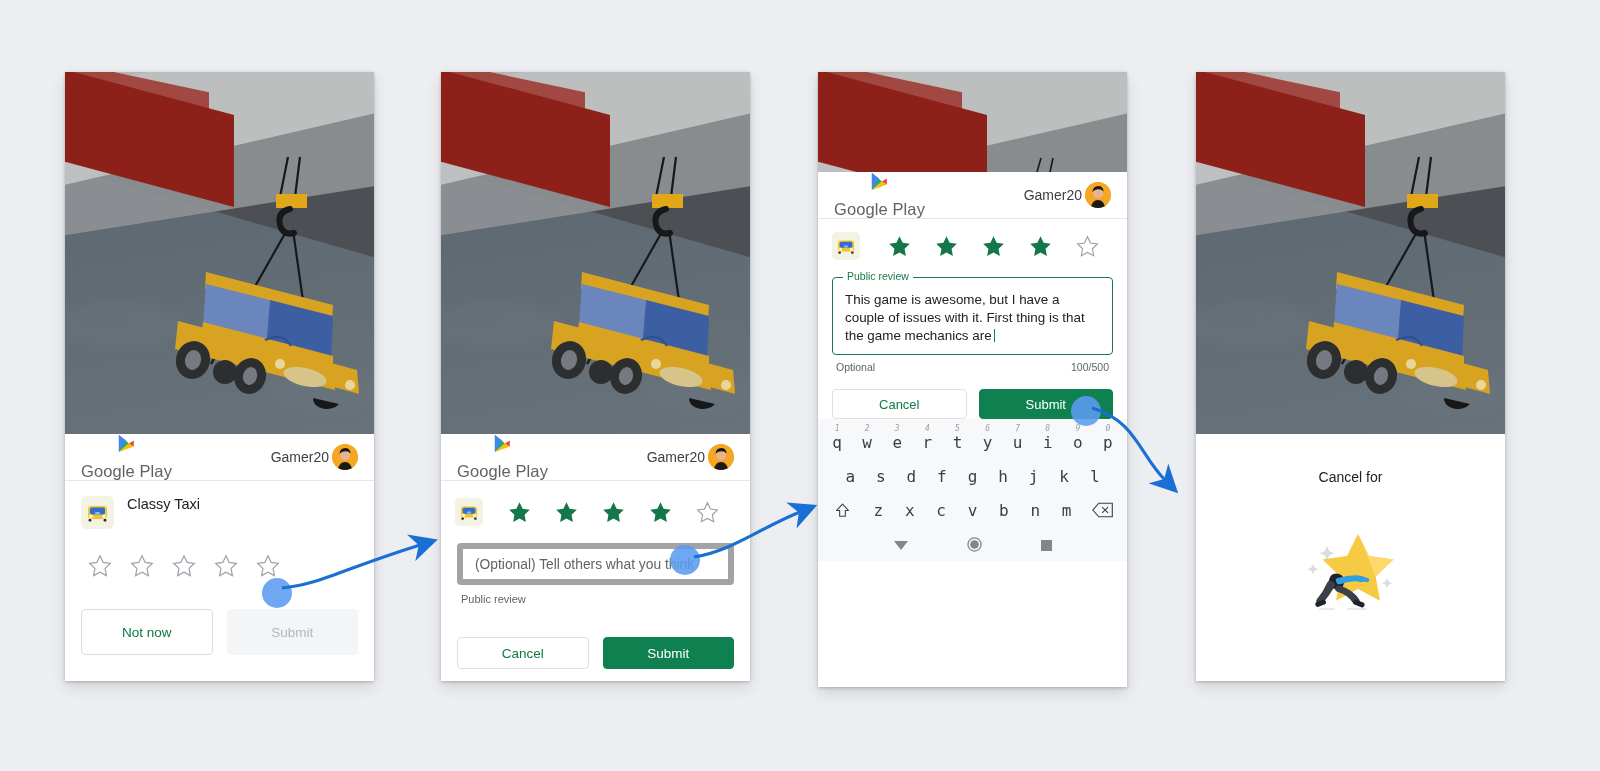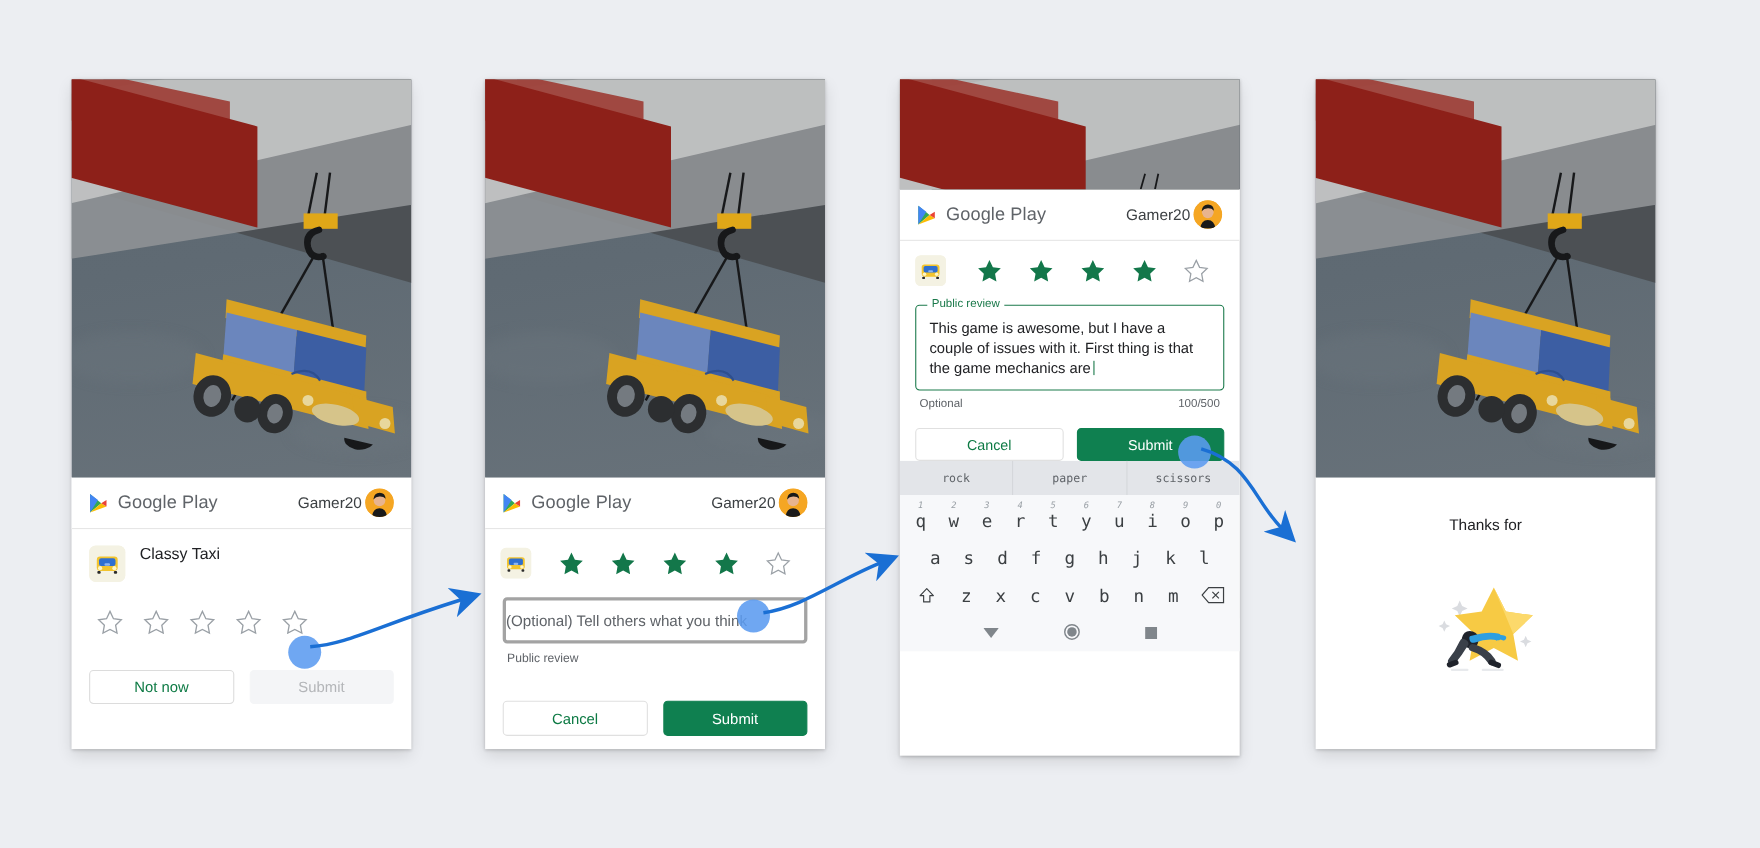--- a/index.html
+++ b/index.html
@@ -43,54 +43,54 @@
   .cloud{position:absolute;background:#6d777f;border-radius:50%;opacity:.35;filter:blur(6px);}
 
   .crane{position:absolute;left:0;top:0;width:100%;height:100%;}
 
   
   .appbar{
     display:flex;align-items:center;justify-content:space-between;
     padding:0 16px;height:47px;background:#fff;
     border-bottom:1px solid #e6e6e6;box-sizing:border-box;
   }
-  .brand{display:flex;align-items:center;gap:9px;}
+  .brand{display:flex;align-items:center;gap:9px;flex-direction:column;}
   .gp-logo{width:17px;height:19px;flex:0 0 auto;}
   .brand-text{font-size:16.5px;color:#5f6368;letter-spacing:.1px;}
   .user{display:flex;align-items:center;gap:3px;}
   .user-name{font-size:14px;color:#3c4043;}
   .avatar{width:26px;height:26px;border-radius:50%;overflow:hidden;flex:0 0 auto;background:#f5a623;}
 
   
   .app-row{display:flex;gap:13px;padding:15px 16px 0 16px;text-align:right;}
   .app-icon{width:33px;height:33px;border-radius:6px;background:#f4f2e3;flex:0 0 auto;overflow:hidden;}
   .app-title{font-size:14.5px;color:#202124;margin:0 0 3px 0;font-weight:400;}
   .app-sub{font-size:11.3px;color:#5f6368;line-height:1.38;max-width:212px;}
 
   .stars-row{display:flex;align-items:center;gap:0;padding:20px 14px 0 14px;}
   .stars-row .star{width:42px;height:34px;display:flex;align-items:center;justify-content:center;}
 
   .btn-row{display:flex;gap:14px;padding:26px 16px 0 16px;}
   .btn{
-    flex:1;height:31px;display:flex;align-items:center;justify-content:center;
+    flex:1;height:46px;display:flex;align-items:center;justify-content:center;
     font-size:13.5px;border-radius:4px;box-sizing:border-box;
   }
   .btn-outline{border:1px solid #dcdcdc;color:#0d7a44;background:#fff;}
   .btn-disabled{background:#f4f5f7;color:#b3b5b8;border:1px solid #f4f5f7;}
   .btn-flat{border:1px solid #e0e0e0;color:#0d7a44;background:#fff;}
   .btn-primary{background:#0f8050;color:#fff;border:1px solid #0f8050;}
 
   
   .stars-row2{display:flex;align-items:center;padding:16px 14px 0 14px;gap:6px;}
   .stars-row2 .app-icon{width:28px;height:28px;border-radius:5px;margin-right:10px;}
   .stars-row2 .star{width:41px;height:30px;display:flex;align-items:center;justify-content:center;}
 
   .textbox{
-    margin:16px 16px 0 16px;height:42px;border:3px solid #a3a3a3;border-radius:4px;
-    display:flex;align-items:center;padding:0 0;box-sizing:border-box;
+    margin:16px 16px 0 16px;height:42px;border:6px solid #a3a3a3;border-radius:4px;
+    display:flex;align-items:center;padding:0 12px;box-sizing:border-box;
     font-size:13.8px;color:#5f6368;
   }
   .helper{margin:8px 0 0 20px;font-size:11px;color:#5f6368;}
   .btn-row2{display:flex;gap:14px;padding:32px 16px 0 16px;}
   .btn-row2 .btn{height:32px;font-size:13.5px;}
 
   
   .stars-row3{display:flex;align-items:center;padding:12px 14px 0 14px;}
   .stars-row3 .app-icon{width:28px;height:28px;border-radius:5px;margin-right:16px;}
   .stars-row3 .star{width:47px;height:30px;display:flex;align-items:center;justify-content:center;}
@@ -469,25 +469,20 @@
       <span>Optional</span>
       <span>100/500</span>
     </div>
 
     <div class="btn-row3">
       <div class="btn btn-flat">Cancel</div>
       <div class="btn btn-primary">Submit</div>
     </div>
 
     <div class="kb">
-      <div class="kb-suggest">
-        <div class="sg">rock</div>
-        <div class="sg">paper</div>
-        <div class="sg">scissors</div>
-      </div>
       <div class="kb-rows">
         <div class="kb-row r1">
           <span class="key">
               <i class="num">1</i>
               <b style="font-weight:400">q</b>
             </span>
           <span class="key">
               <i class="num">2</i>
               <b style="font-weight:400">w</b>
             </span>
@@ -605,21 +600,21 @@
         <ellipse cx="128" cy="288" rx="8" ry="10" fill="#747a80" transform="rotate(14 128 288)"></ellipse>
         <ellipse cx="185" cy="304" rx="16" ry="18" fill="#2c2e30" transform="rotate(14 185 304)"></ellipse>
         <ellipse cx="185" cy="304" rx="7" ry="9" fill="#747a80" transform="rotate(14 185 304)"></ellipse>
         <ellipse cx="160" cy="300" rx="12" ry="12" fill="#2c2e30"></ellipse>
         <path d="M248 326 a14 10 0 0 0 26 6 z" fill="#17181a"></path>
         <path d="M200 268 q18 -8 26 6" stroke="#2d4f8f" stroke-width="2" fill="none"></path>
       </svg>
     </div>
 
     <div class="thanks">
-      <div class="thanks-text">Thanks for</div>
+      <div class="thanks-text">Cancel for</div>
       <div class="star-art">
         <svg viewBox="0 0 120 120" width="120" height="120">
           <g fill="#dadce0">
             <path d="M36 30 l2.2 5 5 2.2 -5 2.2 -2.2 5 -2.2 -5 -5 -2.2 5 -2.2z"></path>
             <path d="M22 48 l1.6 3.6 3.6 1.6 -3.6 1.6 -1.6 3.6 -1.6 -3.6 -3.6 -1.6 3.6 -1.6z"></path>
             <path d="M96 62 l1.6 3.6 3.6 1.6 -3.6 1.6 -1.6 3.6 -1.6 -3.6 -3.6 -1.6 3.6 -1.6z"></path>
           </g>
           <path d="M67 18 l11 22 24.5 3.4 -17.8 17 4.3 24.3 -22 -11.6 -22 11.6 4.3 -24.3 -17.8 -17 24.5 -3.4z" fill="#f7ca44"></path>
           <path d="M67 18 l11 22 24.5 3.4 -17.8 17 -17.7 -42.4z" fill="#fcd96b"></path>
           <g>

